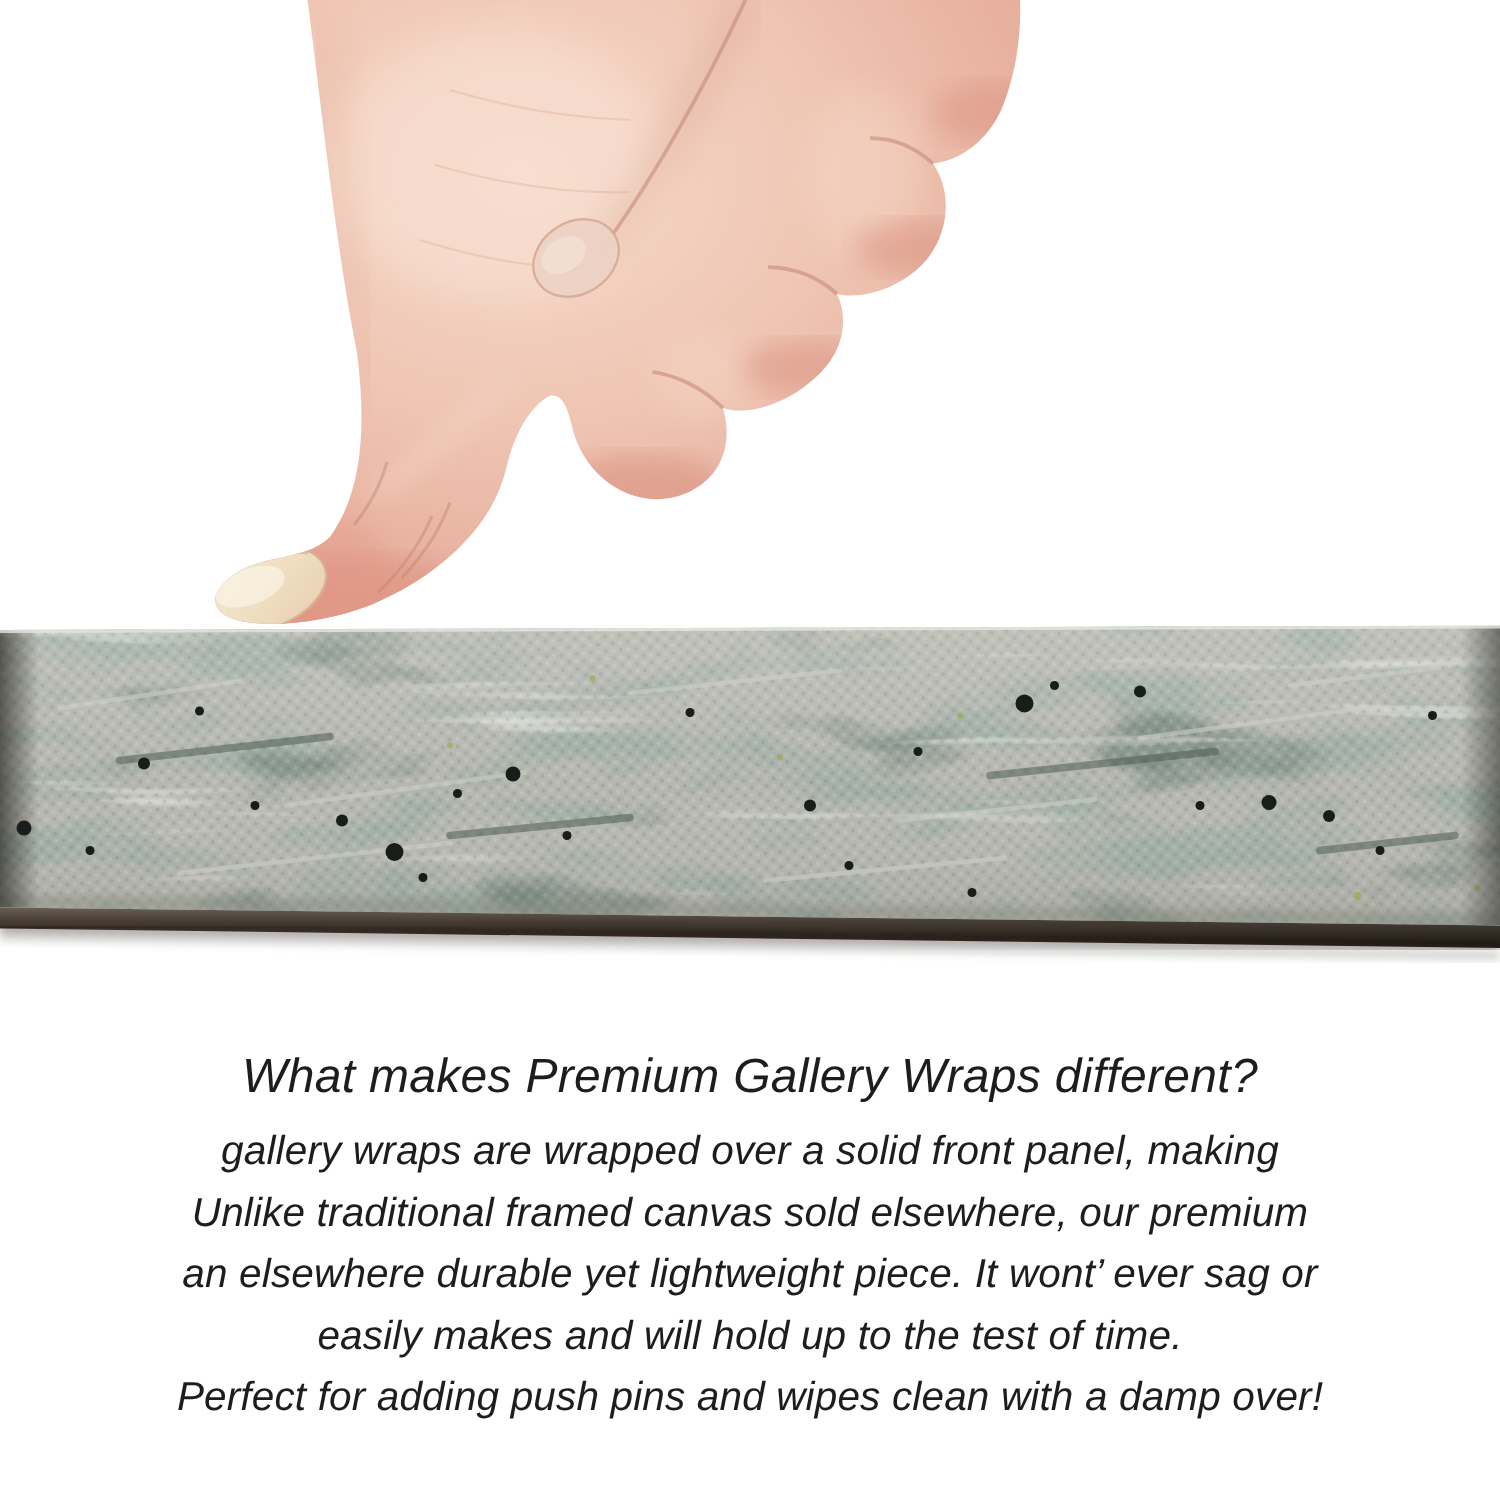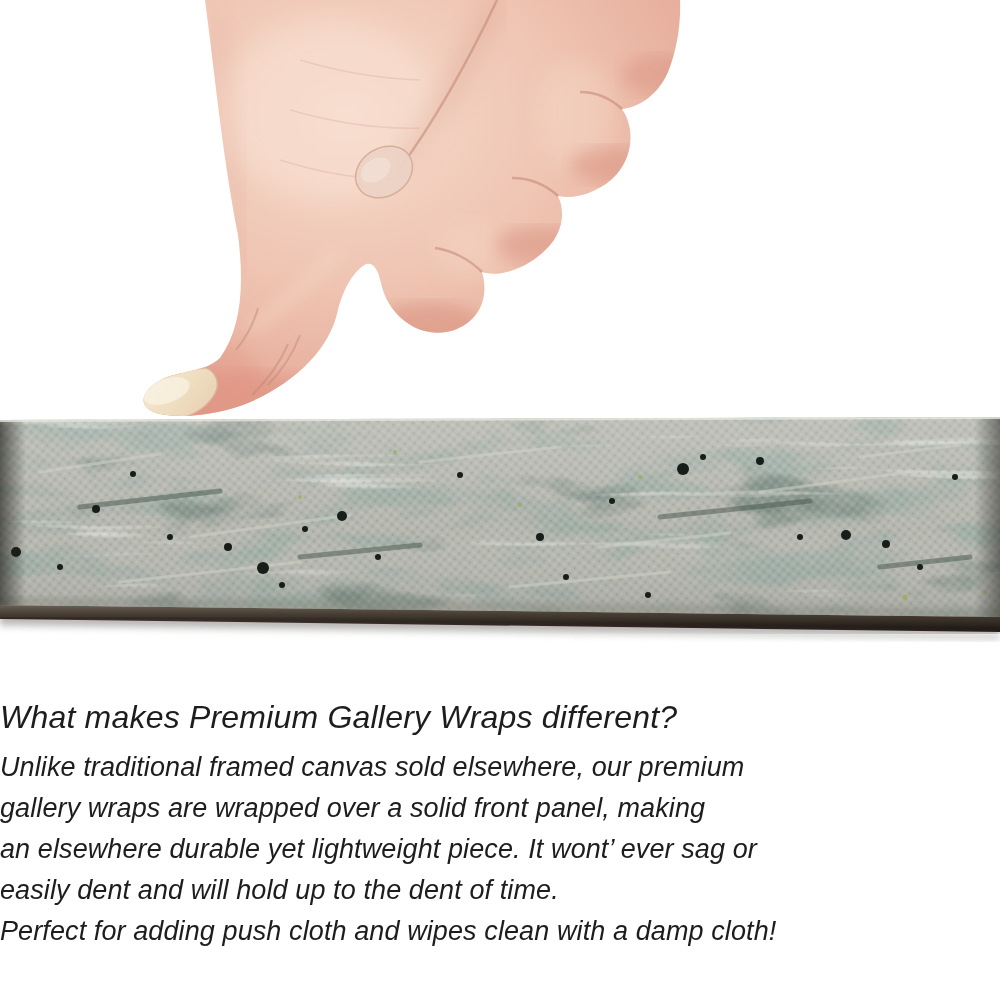--- a/index.html
+++ b/index.html
@@ -5,21 +5,21 @@
   html,body{margin:0;padding:0;background:#ffffff;}
   .stage{
     position:relative;width:1000px;height:1000px;background:#ffffff;
     overflow:hidden;font-family:"Liberation Sans",sans-serif;
   }
   .hero{position:absolute;inset:0;}
   .strip-svg{position:absolute;top:417px;left:0;width:1000px;height:225px;display:block;}
   .hand-svg{position:absolute;top:0;left:0;width:1000px;height:425px;display:block;}
   .copy{
     position:absolute;top:699px;left:0;width:1000px;
-    color:#1d1d1d;font-style:italic;
+    text-align:center;color:#1d1d1d;font-style:italic;
   }
   .copy h1{
     font-size:32px;font-weight:400;margin:0 0 11px 0;letter-spacing:.2px;
   }
   .copy p{
     font-size:27px;line-height:41px;margin:0;font-weight:400;letter-spacing:.1px;
   }
 </style>
 </head>
 <body>
@@ -229,20 +229,20 @@
           <ellipse cx="176" cy="393" rx="43" ry="26" fill="url(#nailg)" stroke="#d9b193" stroke-width="1.5"></ellipse>
           <ellipse cx="168" cy="388" rx="24" ry="12" fill="#fbf4e6" opacity="0.7"></ellipse>
           <path d="M140,378 q34,-14 72,2" stroke="#d8ab91" stroke-width="2" opacity="0.6" fill="none"></path>
         </g>
       </g>
     </svg>
   </div>
 
   <div class="copy">
     <h1>What makes Premium Gallery Wraps different?</h1>
+    <p>gallery wraps are wrapped over a solid front panel, making</p>
     <p>Unlike traditional framed canvas sold elsewhere, our premium</p>
-    <p>gallery wraps are wrapped over a solid front panel, making</p>
     <p>an elsewhere durable yet lightweight piece. It wont’ ever sag or</p>
-    <p>easily dent and will hold up to the dent of time.</p>
-    <p>Perfect for adding push cloth and wipes clean with a damp cloth!</p>
+    <p>easily makes and will hold up to the test of time.</p>
+    <p>Perfect for adding push pins and wipes clean with a damp over!</p>
   </div>
 
 </div>
 
 </body></html>

